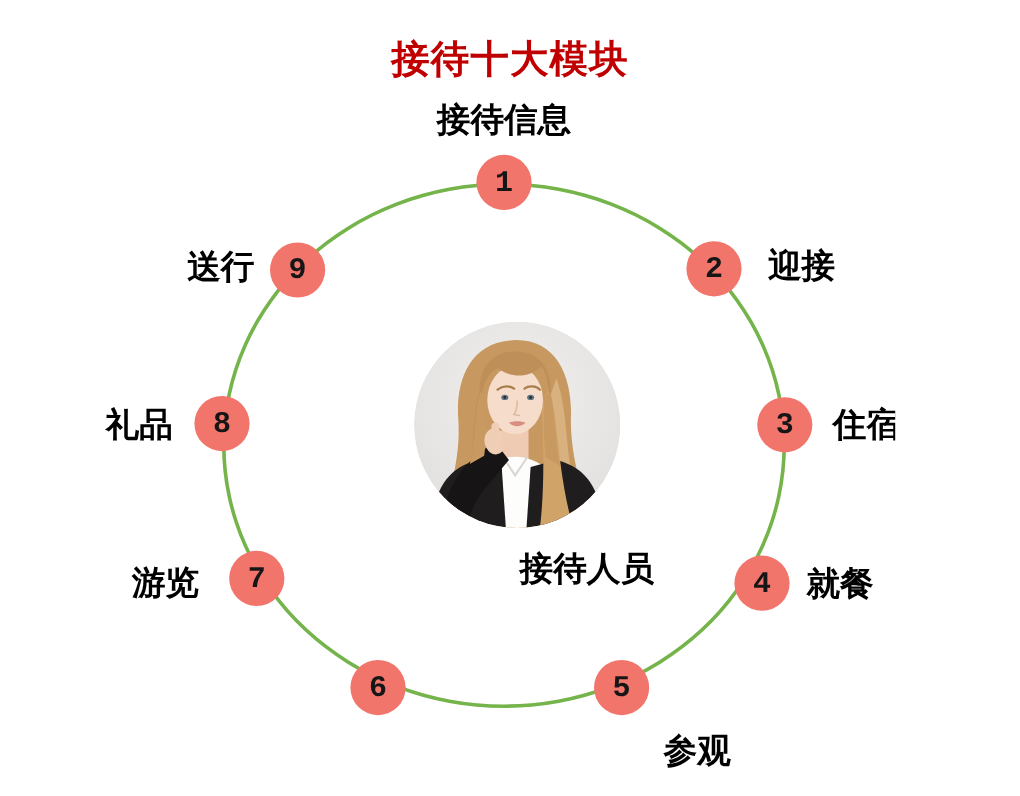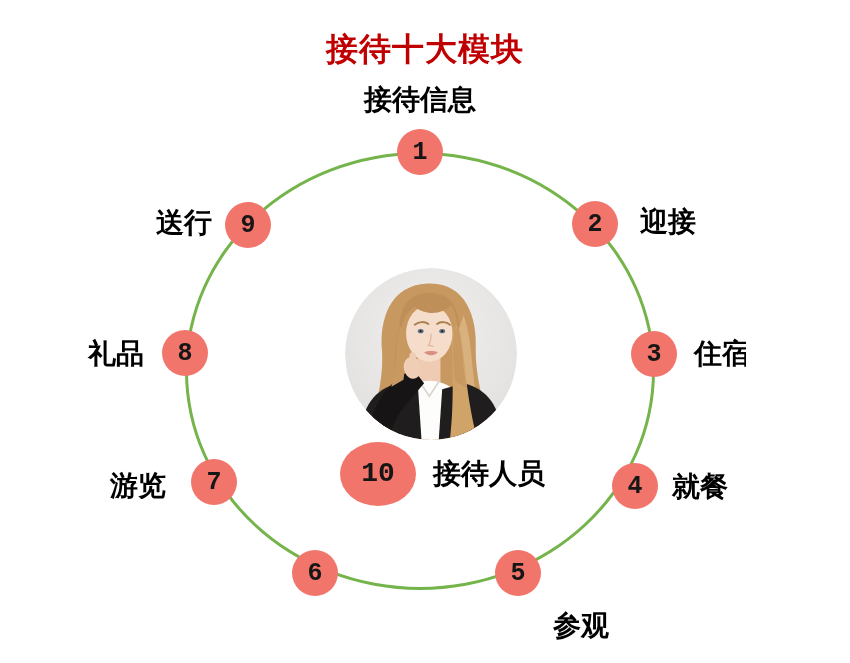--- a/index.html
+++ b/index.html
@@ -168,23 +168,20 @@
   <div class="node" style="left:191px; top:459px;">
     <span class="num">7</span>
   </div>
   <div class="node" style="left:162px; top:330px;">
     <span class="num">8</span>
   </div>
   <div class="node" style="left:225px; top:202px;">
     <span class="num">9</span>
   </div>
 
-  <div class="node center-node" style="left:340px; top:442px;">
-    <span class="num">10</span>
-  </div>
 
   <div class="node-label" style="left:420px; top:100px;text-align:right;">接待信息</div>
   <div class="node-label" style="left:668px; top:222px;">迎接</div>
   <div class="node-label" style="left:722px; top:354px;">住宿</div>
   <div class="node-label" style="left:700px; top:487px;">就餐</div>
   <div class="node-label" style="left:581px; top:578px;margin-top:48px;">参观</div>
   <div class="node-label" style="left:138px; top:486px;">游览</div>
   <div class="node-label" style="left:116px; top:354px;">礼品</div>
   <div class="node-label" style="left:184px; top:223px;">送行</div>
   <div class="node-label" style="left:489px; top:474px;">接待人员</div>

